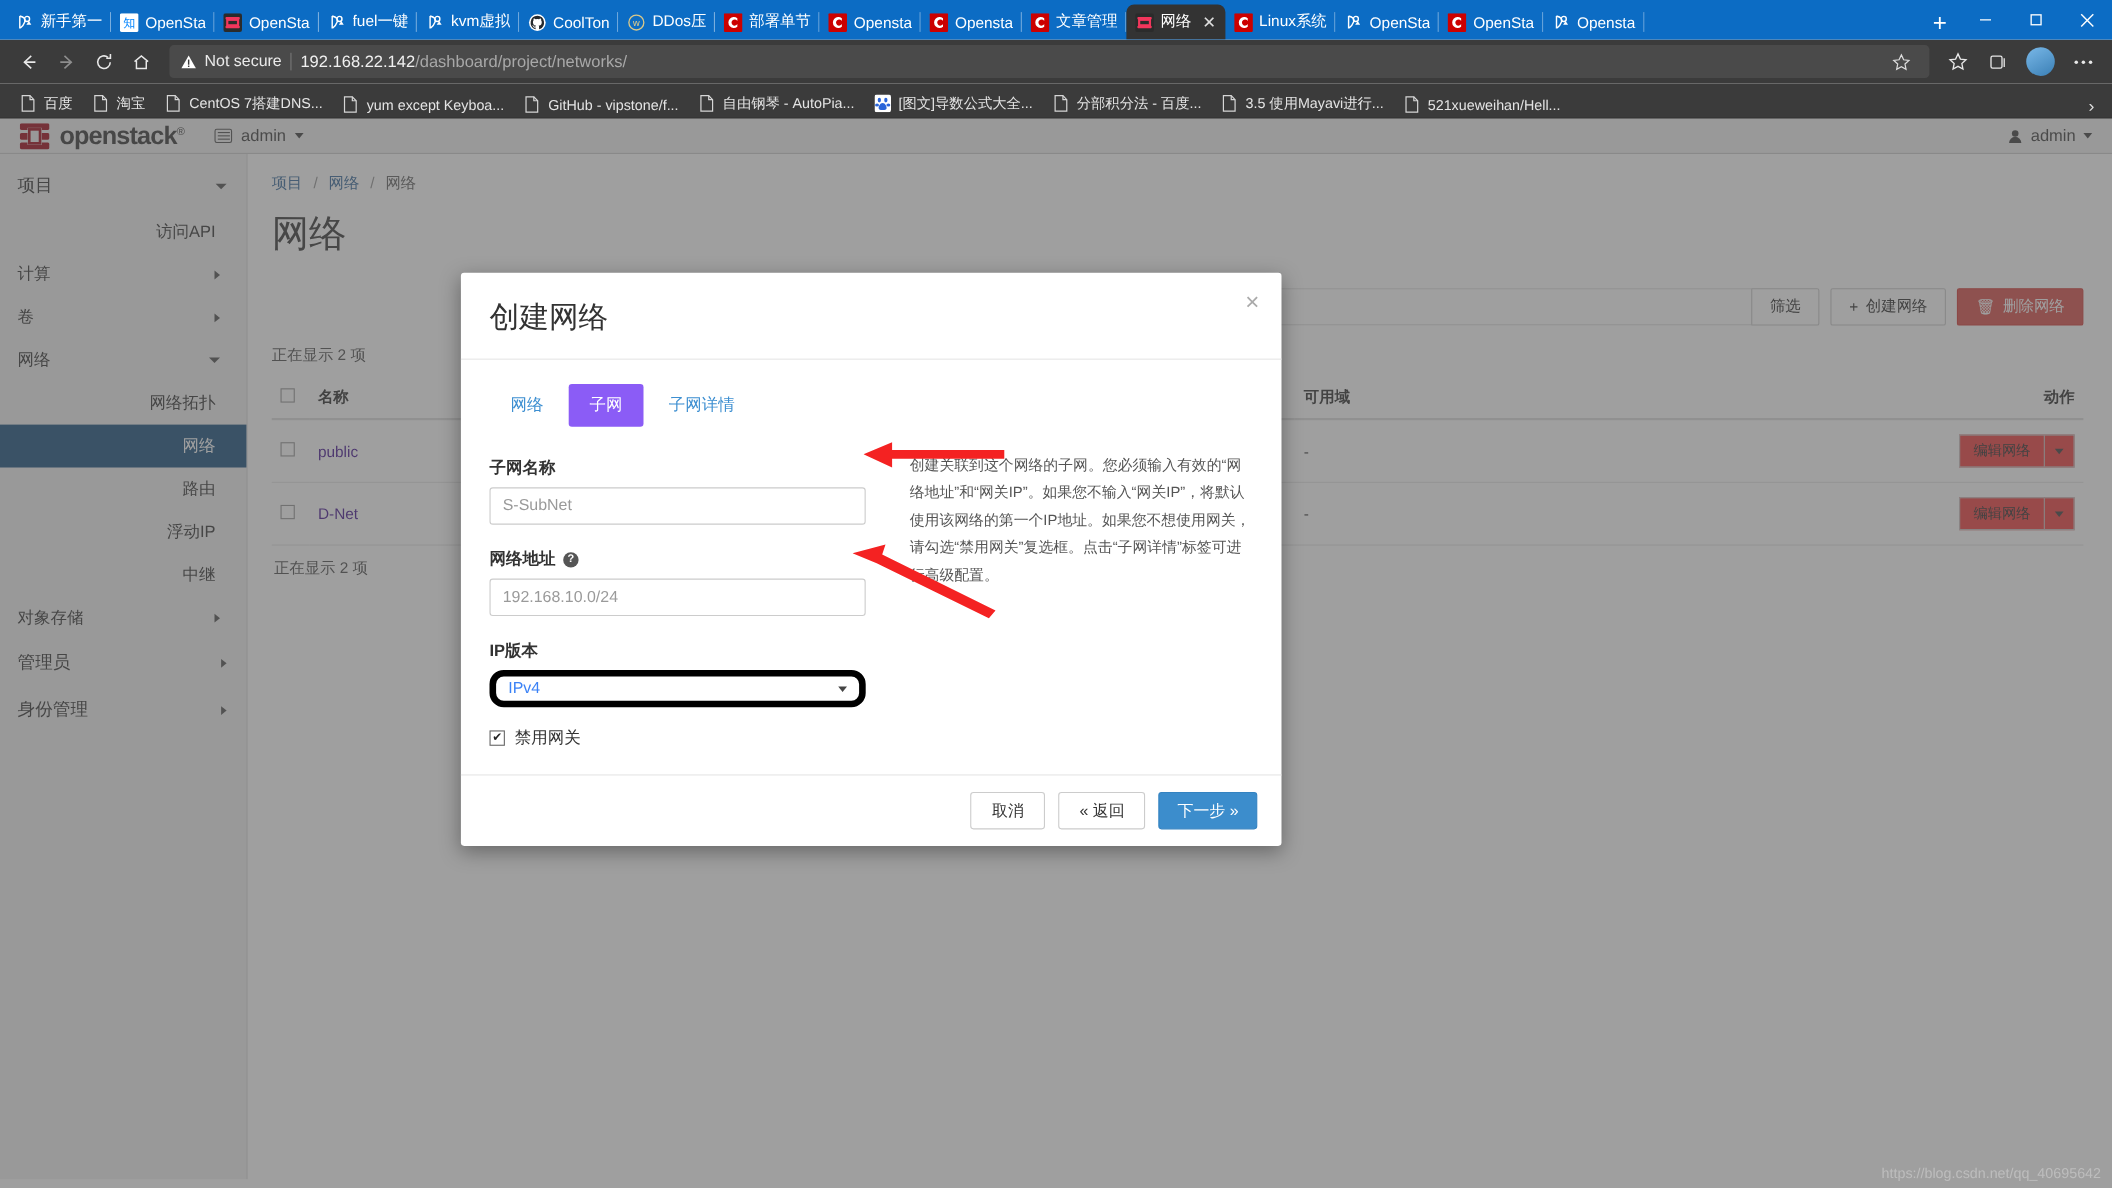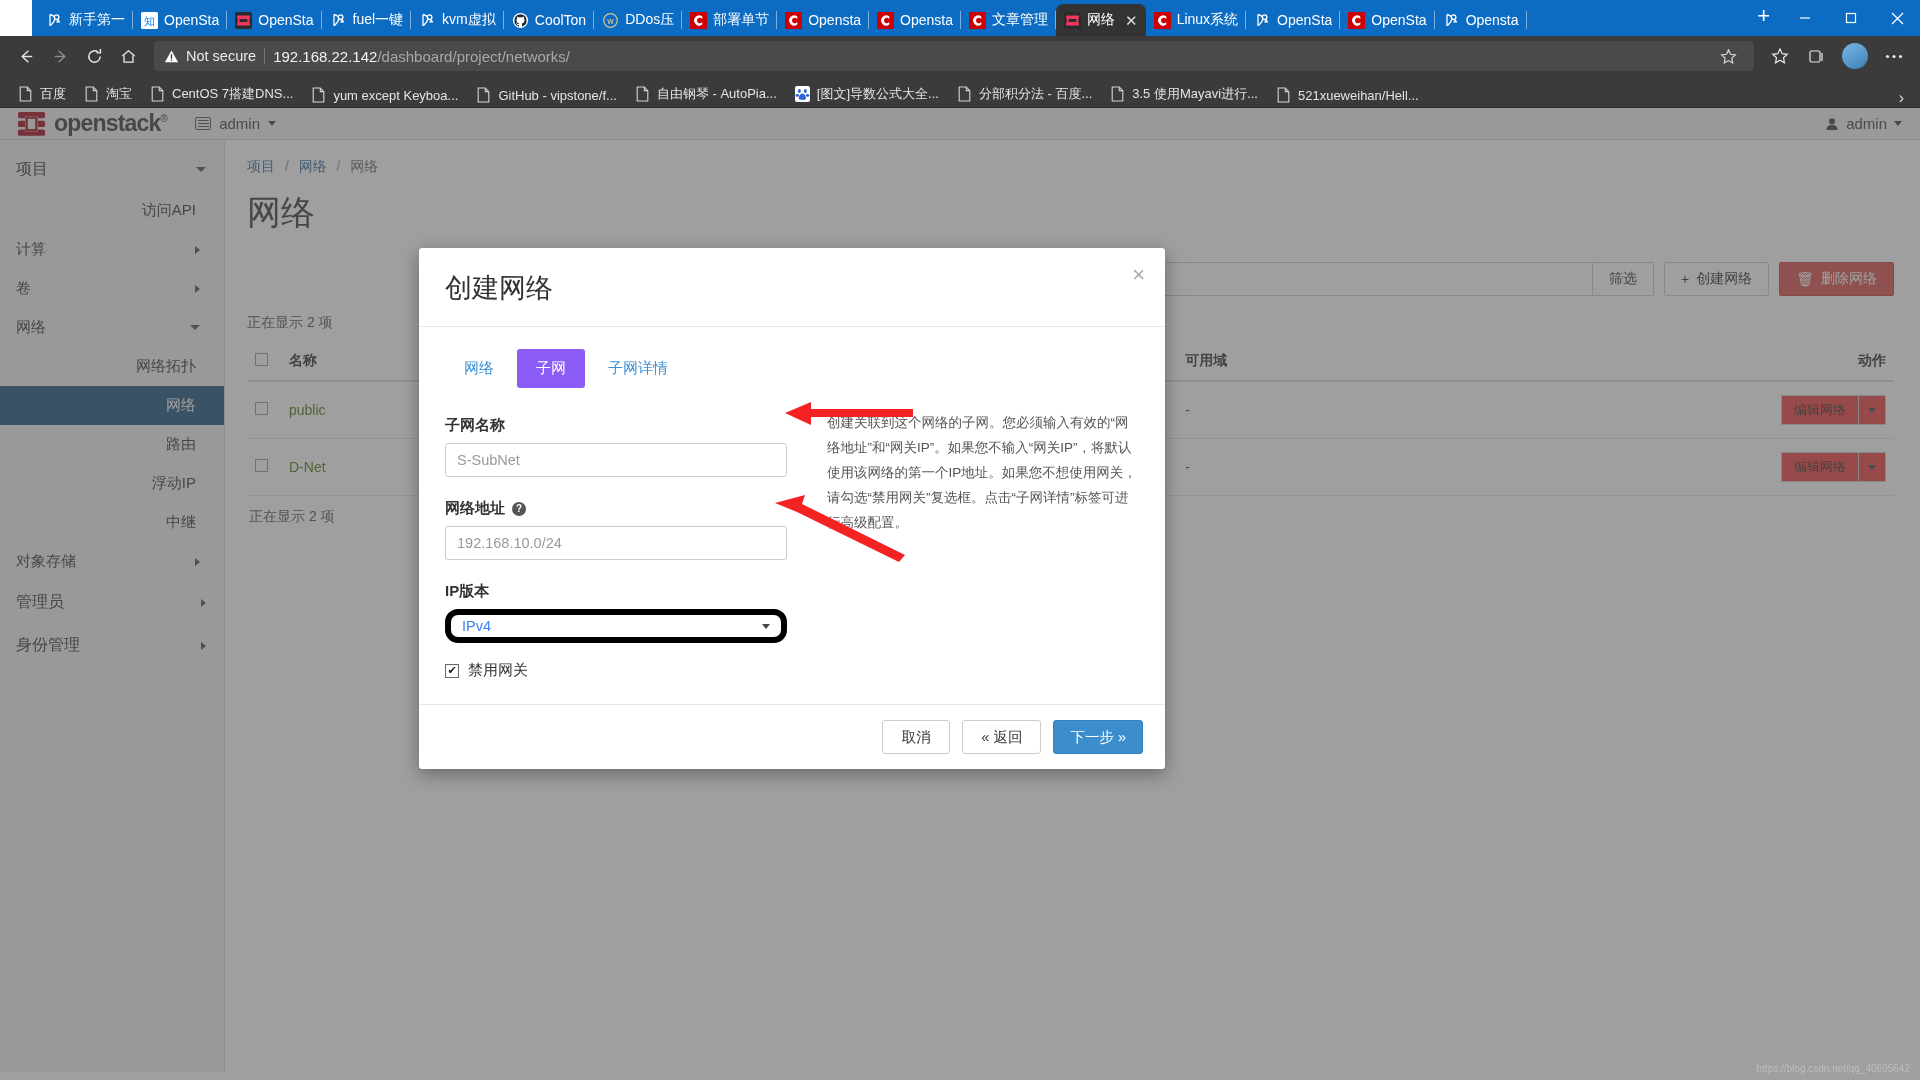--- a/index.html
+++ b/index.html
@@ -5,22 +5,22 @@
   * { box-sizing: border-box; margin: 0; padding: 0; }
   html, body {
     width: 1920px; height: 1080px;
     font-family: "Liberation Sans", "DejaVu Sans", sans-serif;
     overflow: hidden; background: #fff;
   }
 
   
   .browser { width: 1920px; height: 1080px; position: relative; }
   .titlebar {
-    height: 36px; background: #0c6cc4; display: flex; align-items: center;
-    padding-left: 6px; position: relative; margin-left: 32px;
+    height: 36px; background: #0c6cc4; display: flex; align-items: flex-end;
+    padding-left: 6px; position: relative;
   }
   .tabstrip { display: flex; align-items: flex-end; height: 36px; flex: 1; overflow: hidden; }
   .tab {
     height: 32px; display: flex; align-items: center; gap: 6px;
     padding: 0 8px; color: #fff; font-size: 14px;
     max-width: 120px; min-width: 60px; position: relative;
     border-radius: 7px 7px 0 0; white-space: nowrap; overflow: hidden;
   }
   .tab:not(.active)::after {
     content: ""; position: absolute; right: 0; top: 7px; height: 18px;
@@ -124,21 +124,21 @@
   .btn.danger { background: #d9534f; border-color: #d43f3a; color: #fff;
                 margin-left: 10px; border-radius: 2px; }
   .showing { font-size: 14px; color: #555; margin-bottom: 10px; }
 
   table.nets { width: 100%; border-collapse: collapse; font-size: 14px; }
   table.nets th {
     text-align: left; font-weight: 700; color: #333; padding: 10px 8px;
     border-bottom: 2px solid #ddd; font-size: 14px;
   }
   table.nets td { padding: 13px 8px; border-bottom: 1px solid #e6e6e6; color: #444; }
-  table.nets a { color: #4d7c0f; text-decoration: none; }
+  table.nets a { color: #4c1d95; text-decoration: none; }
   .cbx { width: 13px; height: 13px; border: 1px solid #999; background: #fff; display: inline-block; }
   .act-cell { text-align: right; }
   .act-group { display: inline-flex; }
   .act-btn { height: 30px; padding: 0 12px; border: 1px solid #ccc; background: #ef4444;
              font-size: 13px; color: #333; display: flex; align-items: center; }
   .act-btn.split { padding: 0 9px; border-left: none; }
   .footer-showing { font-size: 14px; color: #555; padding: 12px 2px; }
 
   
   .overlay { position: absolute; inset: 0; background: rgba(80,80,80,.55); }
@@ -181,21 +181,21 @@
     justify-content: flex-end; gap: 12px;
   }
   .mbtn { height: 34px; min-width: 68px; padding: 0 18px; border: 1px solid #ccc;
           background: #fff; border-radius: 3px; font-size: 14.5px; color: #333;
           display: flex; align-items: center; justify-content: center; }
   .mbtn.blue { background: #3c8dcc; border-color: #3483c1; color: #fff; padding: 0 16px; }
 
   
   .annot { position: absolute; pointer-events: none; }
   .watermark {
-    position: absolute; right: 10px; bottom: 6px; font-size: 10px; color: #bdbdbd; margin-top: 28px;
+    position: absolute; right: 10px; bottom: 6px; font-size: 13px; color: #bdbdbd; margin-top: 28px;
   }
 </style>
 </head>
 <body>
 
 <div class="browser">
 
   <div class="titlebar">
     <div class="tabstrip" id="tabstrip">
         <div class="tab">

